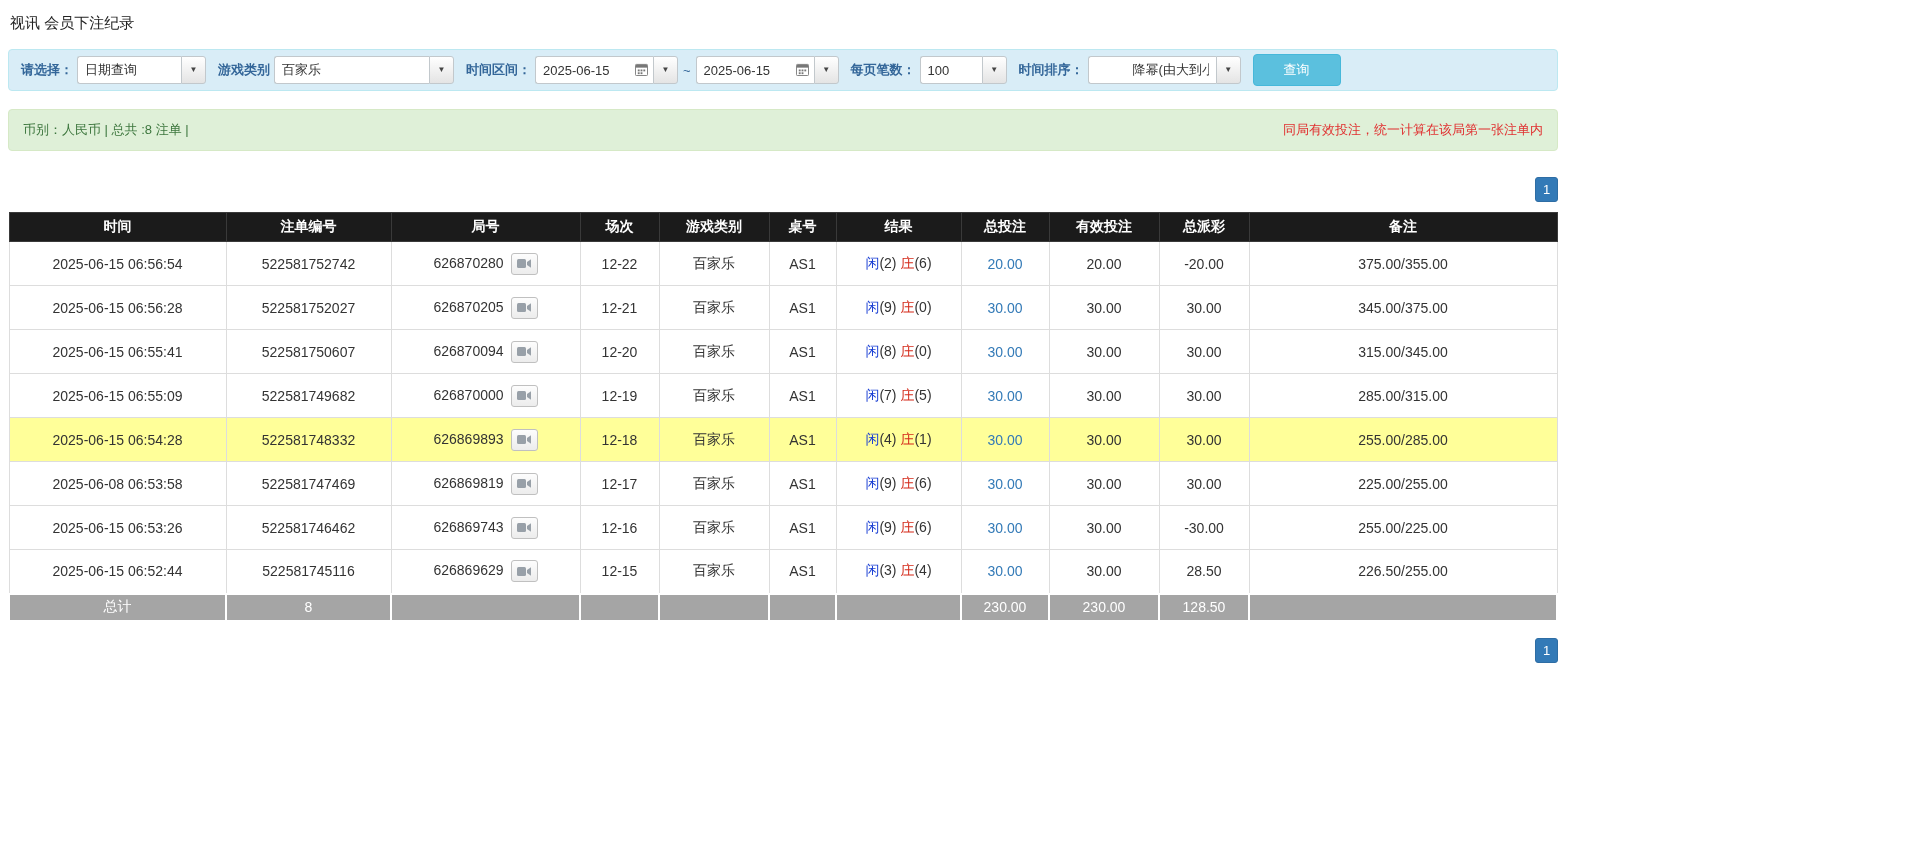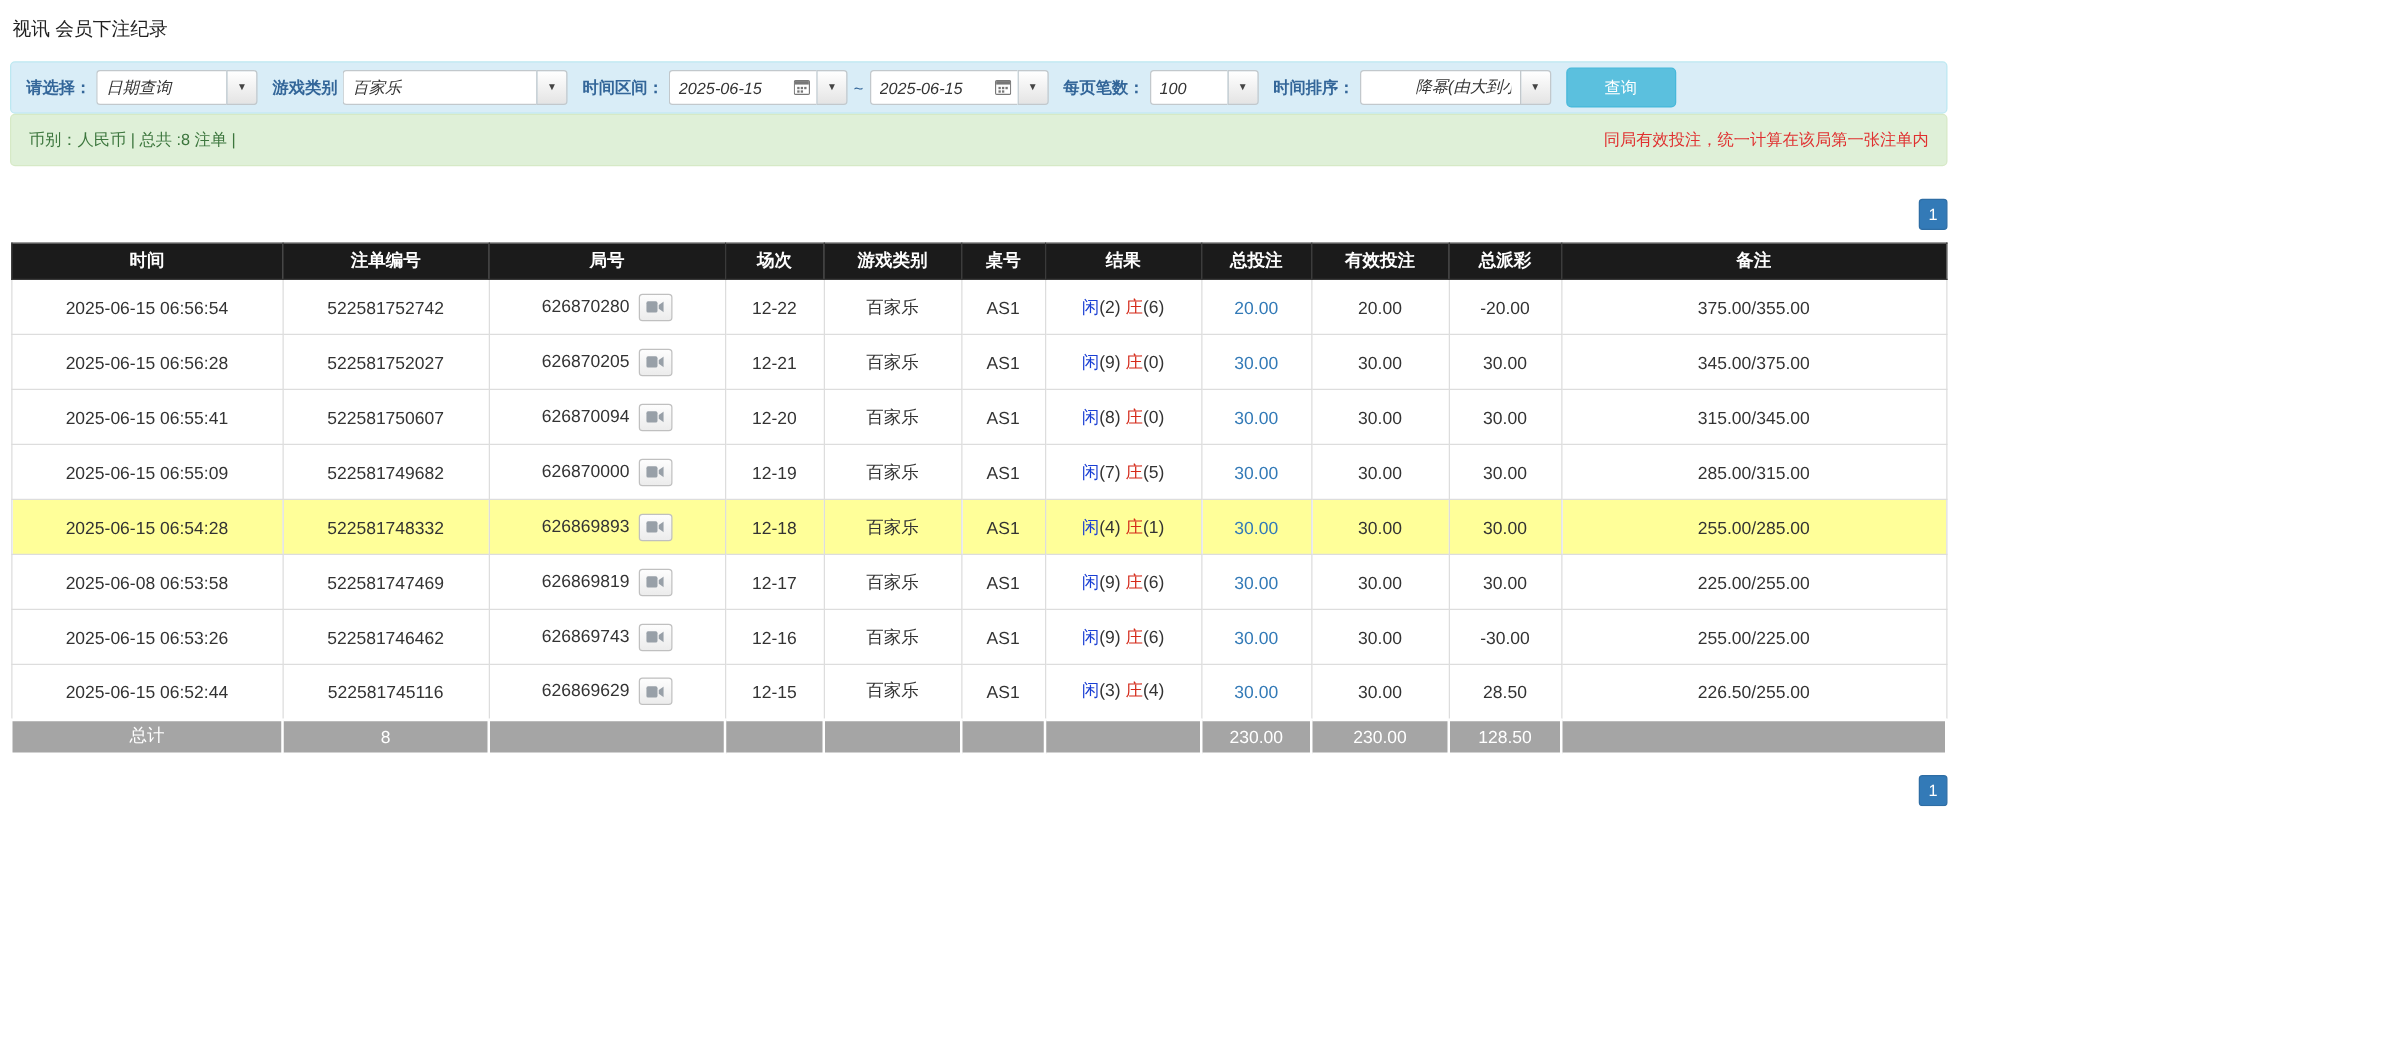--- a/index.html
+++ b/index.html
@@ -9,35 +9,35 @@
 
   .page-title { font-size:15px; font-weight:400; color:#222; margin:2px 0 16px 2px; }
 
   
   .filter-bar { display:flex; align-items:center; background:#d9edf7; border:1px solid #bce8f1;
                 border-radius:4px; padding:6px 10px; height:42px; }
   .filter-label { color:#336699; font-weight:bold; white-space:nowrap; margin:0 4px 0 12px;text-align:right; }
   .filter-label.first { margin-left:2px; }
   .combo { display:inline-flex; align-items:stretch; height:28px; }
   .combo input { border:1px solid #c2c8cc; border-right:none; border-radius:3px 0 0 3px; padding:0 7px;
-                 font-size:13px; font-family:inherit; height:28px; background:#fff; color:#333; outline:none;font-style:italic; }
+                 font-size:13px; font-family:inherit; height:28px; background:#fff; color:#333; outline:none; }
   .combo-btn { width:25px; height:28px; border:1px solid #c2c8cc; background:linear-gradient(#ffffff,#e4e4e4);
                border-radius:0 3px 3px 0; display:flex; align-items:center; justify-content:center;
                cursor:pointer; padding:0; }
   .caret { font-size:8px; color:#444; line-height:1; }
   .date-wrap { position:relative; display:inline-block; }
   .date-wrap input { padding-right:23px; }
   .date-wrap .cal { position:absolute; right:5px; top:7px; line-height:0; }
   .tilde { color:#336699; margin:0 5px; }
   .btn-search { background:#5bc0de; border:1px solid #46b8da; color:#fff; font-size:13px; font-family:inherit;
                 padding:6px 30px; border-radius:4px; cursor:pointer; margin-left:12px; }
 
   
   .summary-bar { display:flex; justify-content:space-between; align-items:center; background:#dff0d8;
-                 border:1px solid #d6e9c6; border-radius:4px; padding:11px 14px; }
+                 border:1px solid #d6e9c6; border-radius:4px; padding:11px 14px; margin-top:18px; }
   .summary-left { color:#3c763d; }
   .summary-right { color:#e03030; }
 
   
   .pager { display:flex; justify-content:flex-end; margin-top:26px; }
   .pager.bottom { margin-top:16px; }
   .page-btn { background:#337ab7; color:#fff; border:1px solid #2e6da4; border-radius:3px; min-width:23px;
               height:25px; font-size:13px; font-family:inherit; display:flex; align-items:center;
               justify-content:center; padding:0 6px; cursor:pointer; }
 

